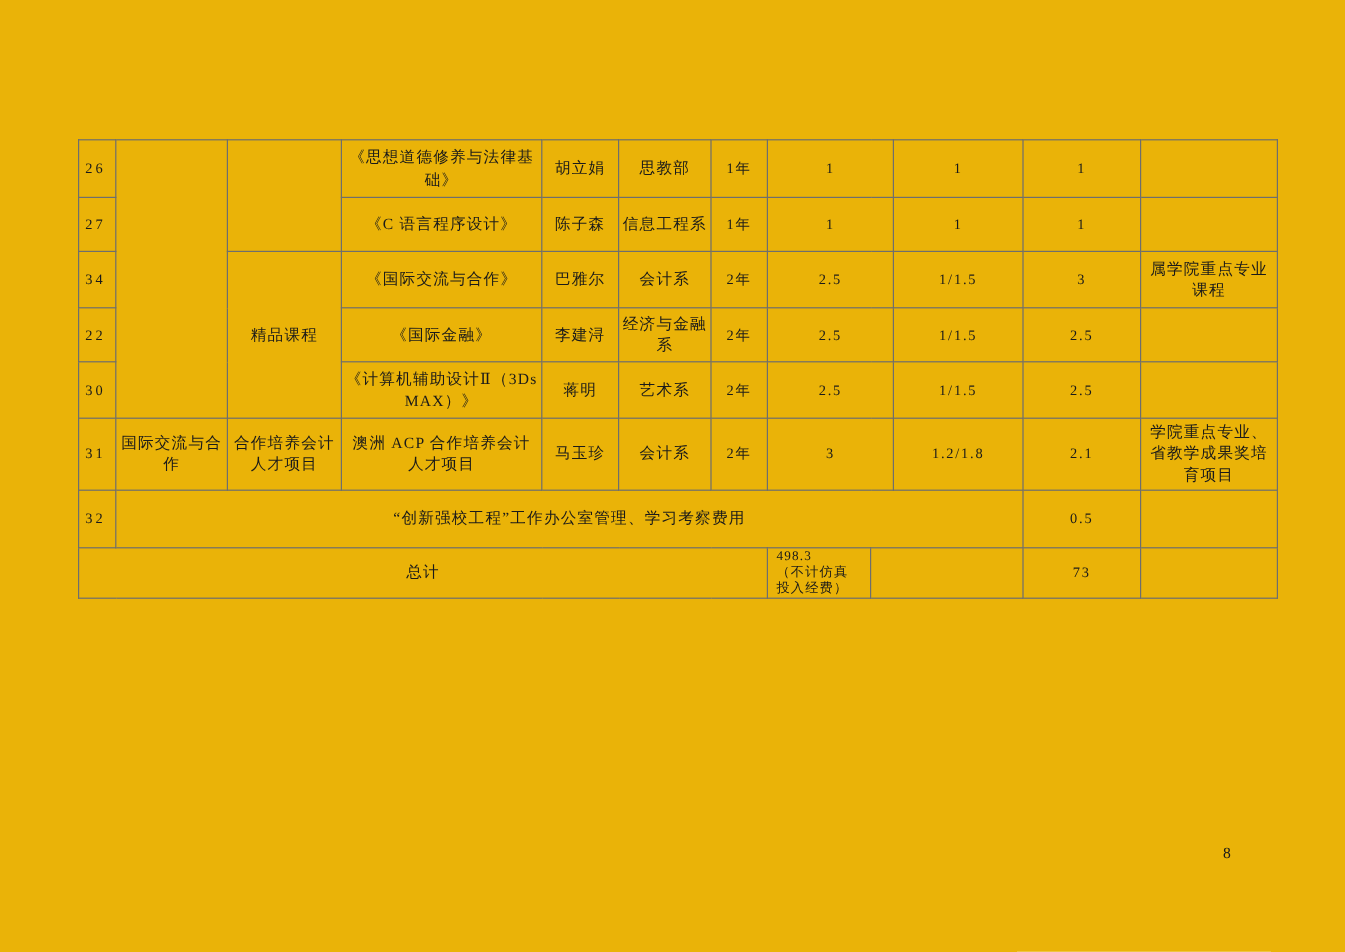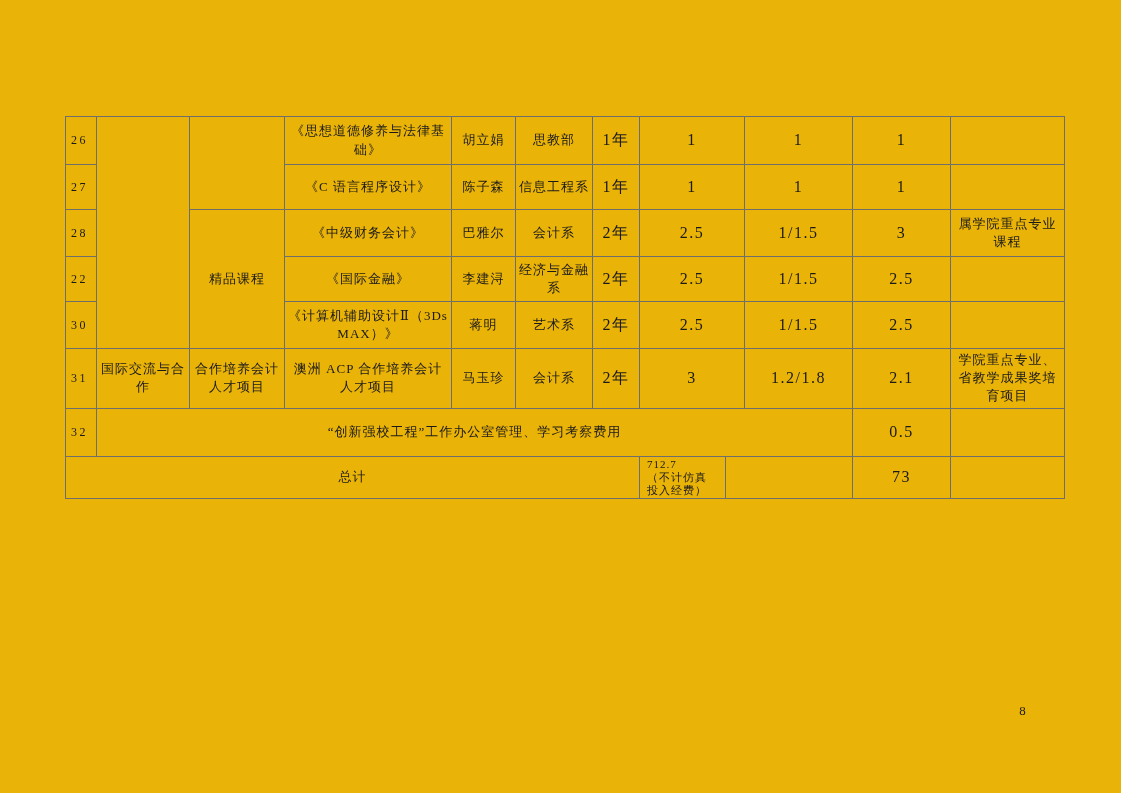--- a/index.html
+++ b/index.html
@@ -22,21 +22,21 @@
     border: 1px solid #6e6e6e;
     text-align: center;
     vertical-align: middle;
     font-size: 13px;
     letter-spacing: 1px;
     padding: 2px 3px;
     line-height: 1.4;
     overflow: hidden;
   }
   td.num { font-size: 12px; letter-spacing: 2.5px; padding-left: 0; }
-  td.val { font-size: 16px; letter-spacing: 1.5px; }
+  td.val { font-size: 12px; letter-spacing: 1.5px; }
   td.note-cell {
     font-size: 11px;
     text-align: left;
     white-space: pre-line;
     padding: 1px 4px 1px 7px;
     letter-spacing: 1px;
     line-height: 1.2;
     vertical-align: middle;
   }
   tr.r26 { height: 48px; }
@@ -98,23 +98,23 @@
       <td>陈子森</td>
       <td>信息工程系</td>
       <td class="val">1年</td>
       <td class="val" colspan="2">1</td>
       <td class="val">1</td>
       <td class="val">1</td>
       <td></td>
     </tr>
 
     <tr class="r28">
-      <td class="num">28</td>
+      <td class="num">34</td>
       <td rowspan="3">精品课程</td>
-      <td>《中级财务会计》</td>
+      <td>《国际交流与合作》</td>
       <td>巴雅尔</td>
       <td>会计系</td>
       <td class="val">2年</td>
       <td class="val" colspan="2">2.5</td>
       <td class="val">1/1.5</td>
       <td class="val">3</td>
       <td>属学院重点专业课程</td>
     </tr>
 
     <tr class="r29">
@@ -157,21 +157,21 @@
 
     <tr class="r32">
       <td class="num">32</td>
       <td colspan="9">“创新强校工程”工作办公室管理、学习考察费用</td>
       <td class="val">0.5</td>
       <td></td>
     </tr>
 
     <tr class="rtotal">
       <td colspan="7">总计</td>
-      <td class="note-cell">712.7
+      <td class="note-cell">498.3
 （不计仿真
 投入经费）</td>
       <td colspan="2"></td>
       <td class="val">73</td>
       <td></td>
     </tr>
   </tbody>
     </table>
 
   <div class="page-num">8</div>

